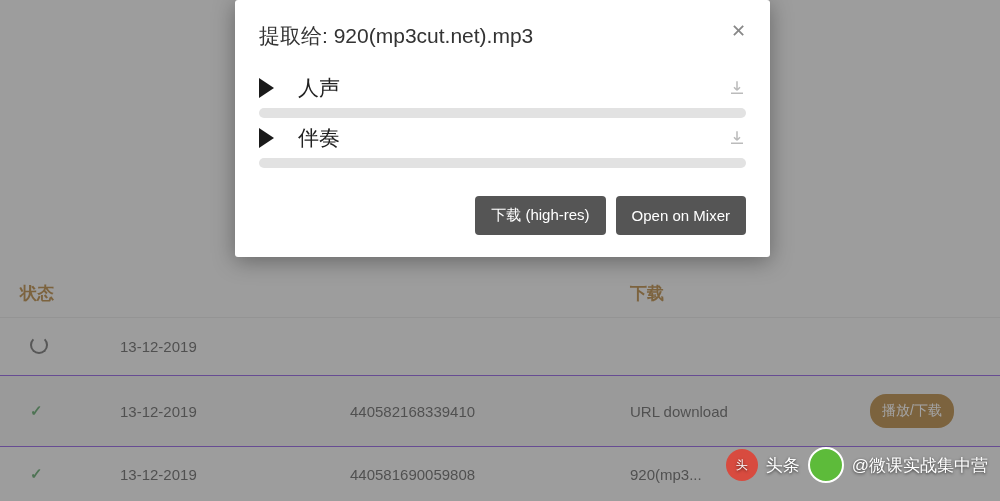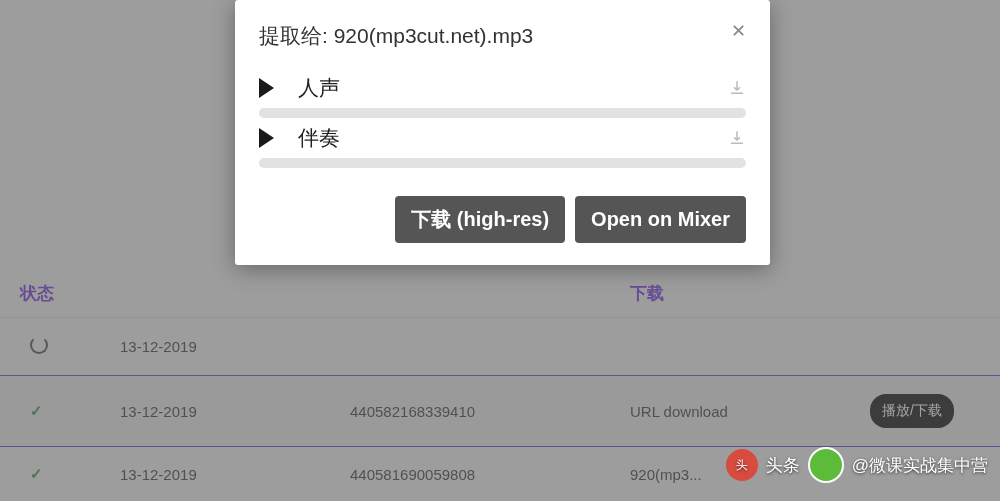--- a/index.html
+++ b/index.html
@@ -21,21 +21,21 @@
       position: absolute;
       top: 270px;
       left: 0;
       right: 0;
     }
     .table-header {
       display: grid;
       grid-template-columns: 120px 230px 280px 240px 130px;
       padding: 12px 0;
       font-weight: 600;
-      color: #6d28d9;
+      color: #a16207;
       font-size: 17px;
       border-bottom: 1px solid #ddd;
       background: #f2f2f2;
     }
     .table-header > div:first-child { padding-left: 20px; }
     .table-row {
       display: grid;
       grid-template-columns: 120px 230px 280px 240px 130px;
       align-items: center;
       padding: 18px 0;
@@ -48,21 +48,21 @@
     .status-cell { padding-left: 30px; }
     .spinner {
       width: 18px; height: 18px;
       border: 2px solid #444;
       border-top-color: transparent;
       border-radius: 50%;
       display: inline-block;
     }
     .check { color: #2e8b3d; font-weight: bold; }
     .row-btn {
-      background: #000000;
+      background: #a16207;
       color: #fff;
       border: none;
       padding: 8px 12px;
       border-radius: 16px;
       font-size: 14px;
       cursor: pointer;
       text-align: center;
     }
     .modal {
       position: absolute;
@@ -125,23 +125,22 @@
       justify-content: flex-end;
       gap: 10px;
       padding: 28px 24px 4px 24px;
     }
     .m-btn {
       background: #555;
       color: #fff;
       border: none;
       padding: 10px 16px;
       border-radius: 4px;
-      font-size: 20px;
-      cursor: pointer;
-      font-weight: bold;
+      font-size: 15px;
+      cursor: pointer;
     }
     .watermark {
       position: absolute;
       right: 12px;
       bottom: 18px;
       z-index: 20;
       display: flex;
       align-items: center;
       gap: 8px;
       color: #fff;

